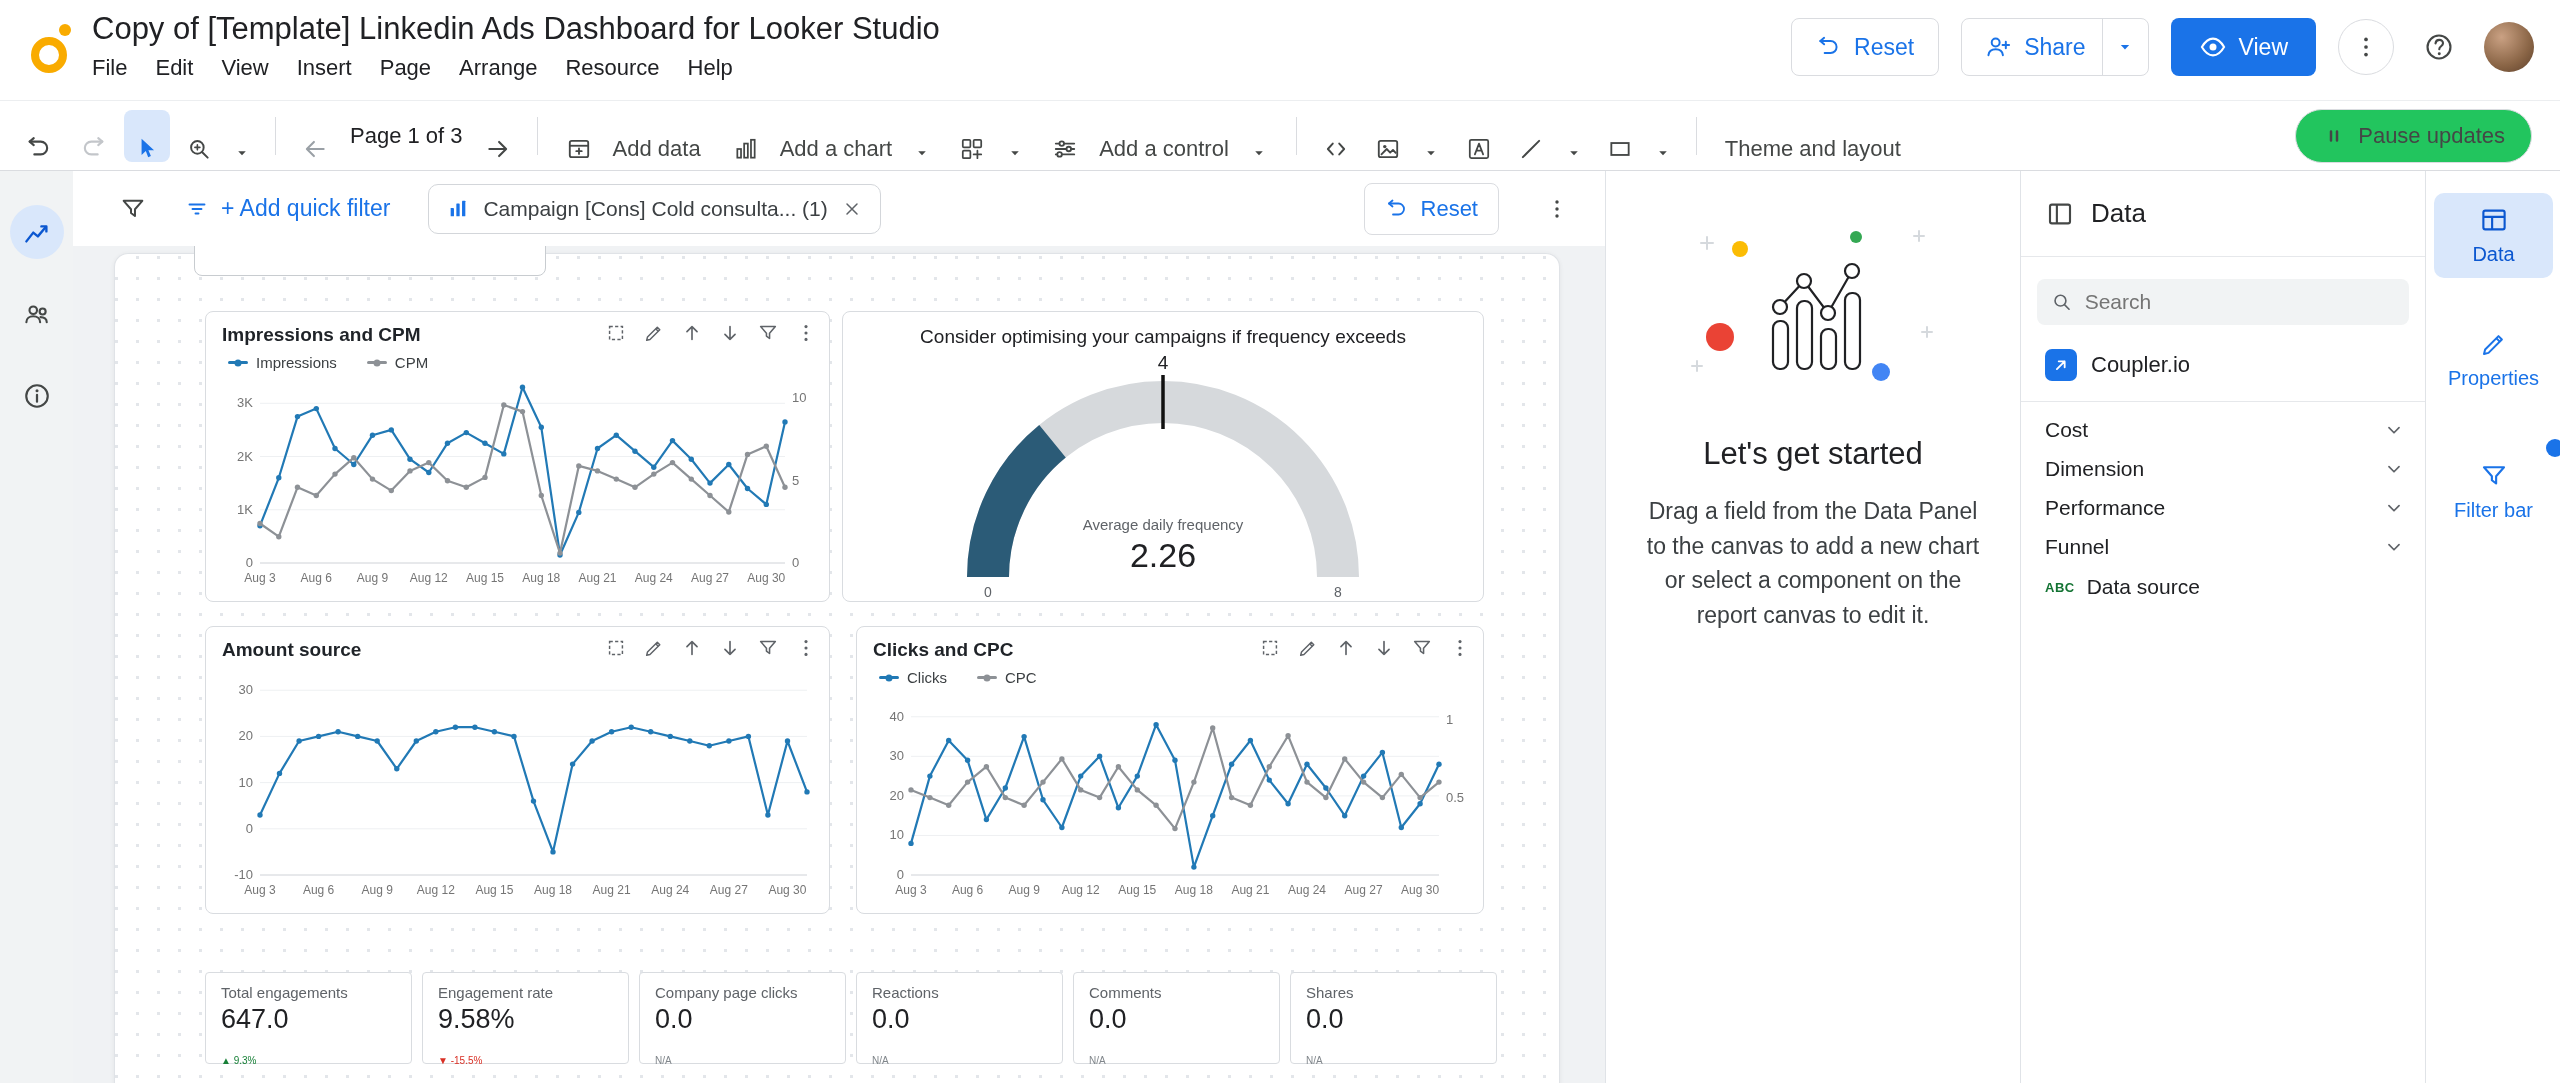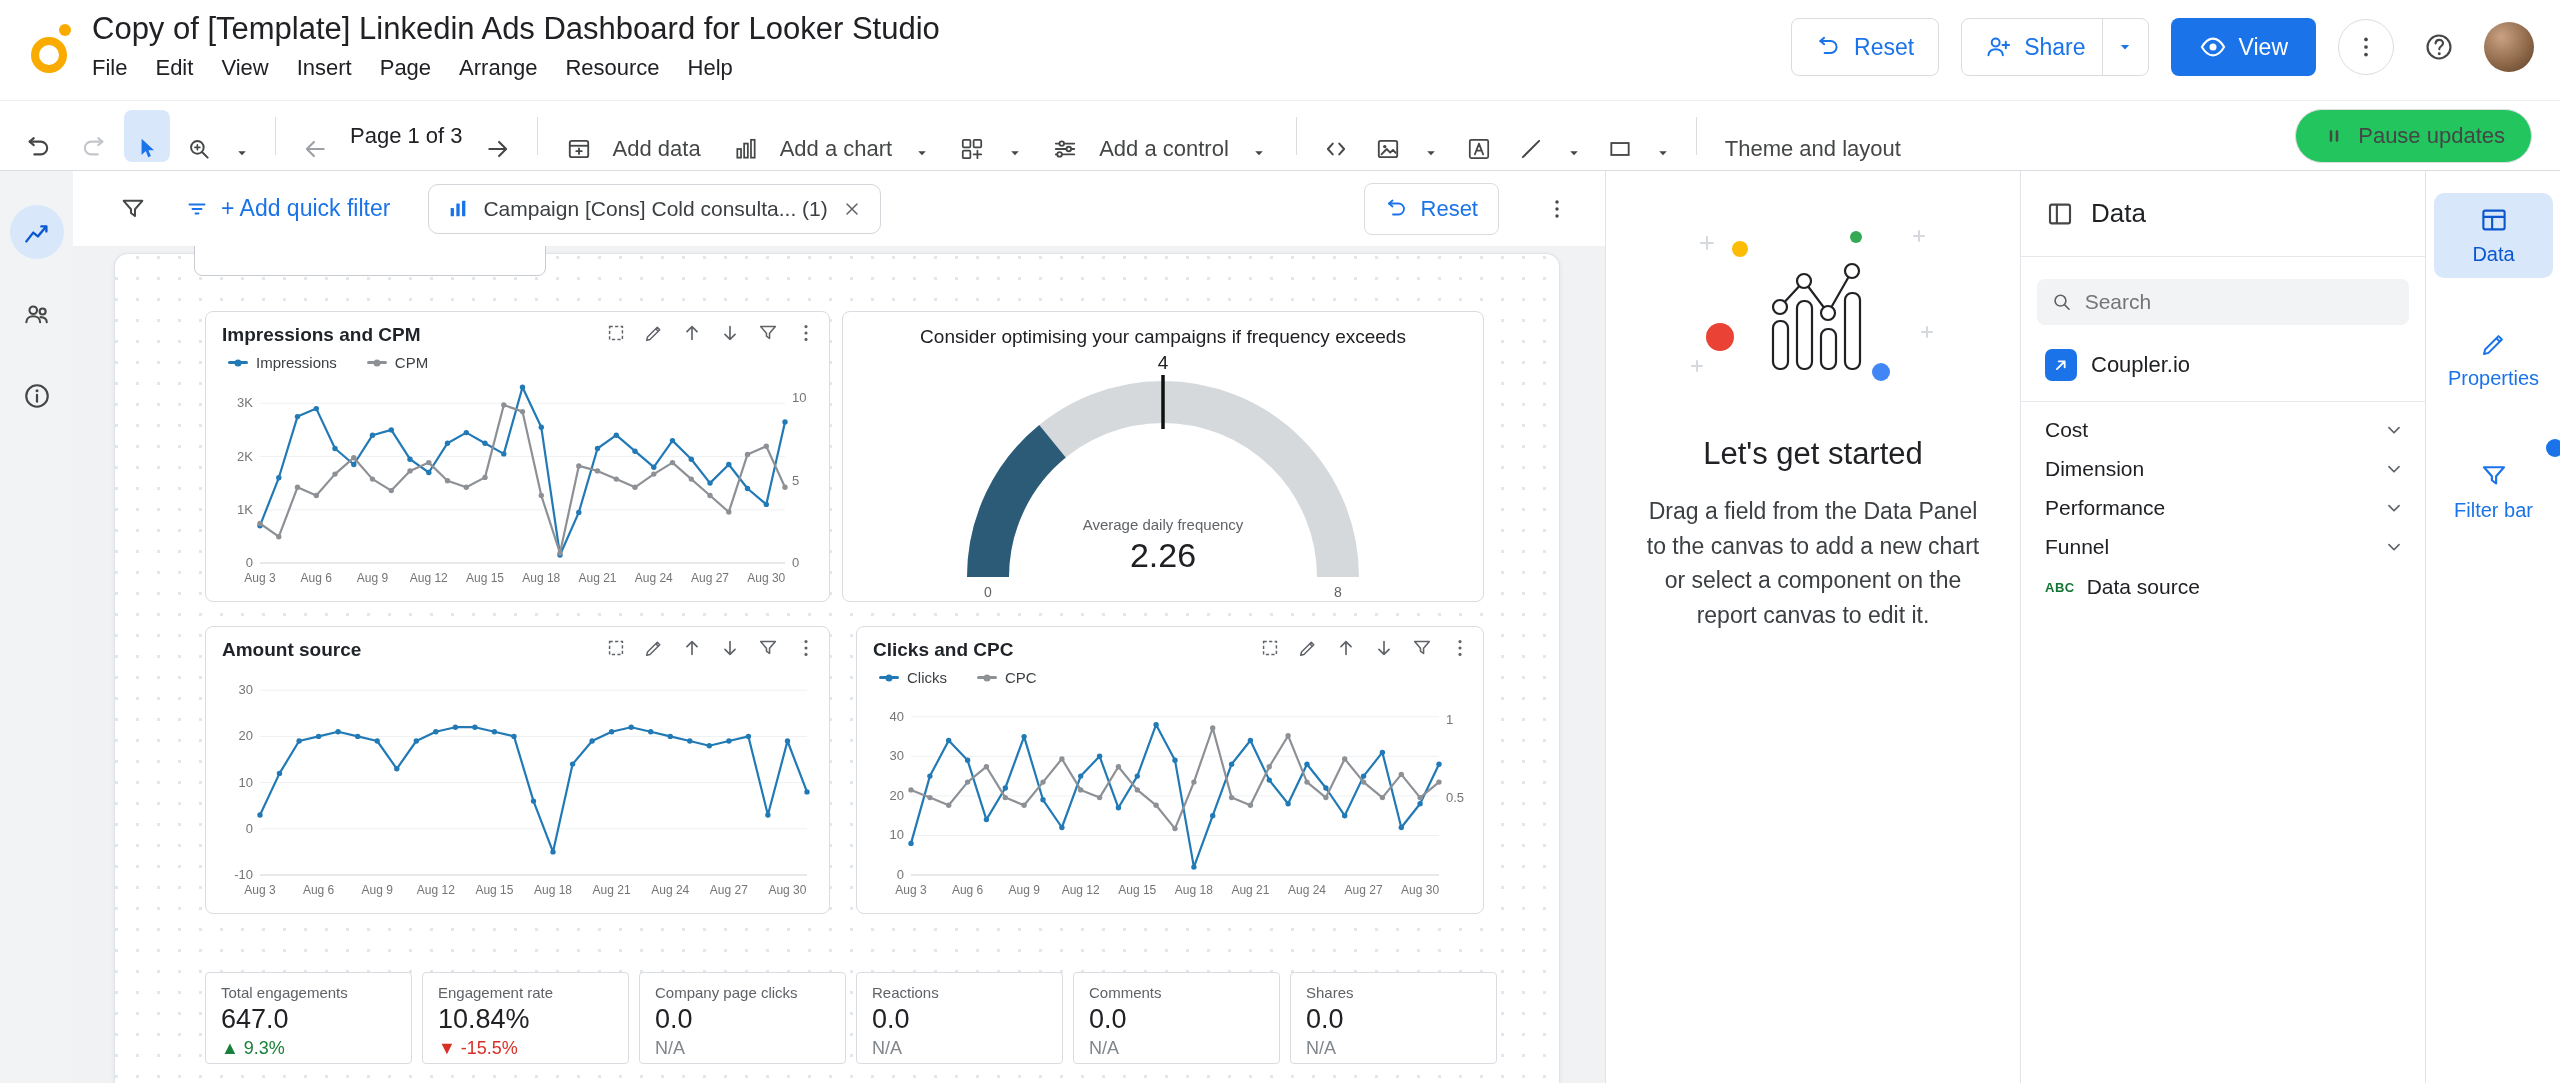--- a/index.html
+++ b/index.html
@@ -74,21 +74,21 @@
 #chart-spend{left:8px;top:46px;width:607px;height:232px}
 #chart-clicks{left:8px;top:62px;width:610px;height:216px}
 .gauge-title{position:absolute;left:70px;right:70px;top:12px;text-align:center;font-size:19px;font-weight:500;color:#202124;line-height:1.35}
 .gauge-center{position:absolute;left:0;right:0;bottom:26px;text-align:center}
 .gauge-center .gl{font-size:15px;color:#5f6368}
 .gauge-center .gv{font-size:34px;color:#202124;margin-top:3px}
 .scorerow{position:absolute;left:90px;top:718px;display:flex;gap:10px}
 .score{width:207px;height:92px;background:#fff;border:1px solid #d9dce0;border-radius:4px;padding:11px 15px}
 .s-label{font-size:15px;line-height:1.15;color:#5f6368}
 .s-value{font-size:27px;line-height:1.15;color:#202124;margin-top:3px}
-.s-delta{font-size:18px;line-height:1.15;margin-top:3px}
+.s-delta{font-size:10px;line-height:1.15;margin-top:20px}
 .s-delta.up{color:#188038}
 .s-delta.down{color:#d93025}
 .s-delta.flat{color:#80868b}
 
 
 .started{position:absolute;left:1605px;top:171px;bottom:0;width:415px;background:#fff;border-left:1px solid #e0e3e7;text-align:center}
 .illus{margin:38px auto 0;width:260px;height:205px}
 .gs-title{font-size:31px;color:#202124;font-weight:400;margin-top:22px}
 .gs-body{font-size:23px;color:#3c4043;line-height:1.5;margin:22px auto 0;width:348px}
 
@@ -876,21 +876,21 @@
         </div>
 
         <div class="scorerow" id="scorerow">
             <div class="score">
               <div class="s-label">Total engagements</div>
               <div class="s-value">647.0</div>
               <div class="s-delta up">▲ 9.3%</div>
             </div>
             <div class="score">
               <div class="s-label">Engagement rate</div>
-              <div class="s-value">10.84%</div>
+              <div class="s-value">9.58%</div>
               <div class="s-delta down">▼ -15.5%</div>
             </div>
             <div class="score">
               <div class="s-label">Company page clicks</div>
               <div class="s-value">0.0</div>
               <div class="s-delta flat">N/A</div>
             </div>
             <div class="score">
               <div class="s-label">Reactions</div>
               <div class="s-value">0.0</div>

